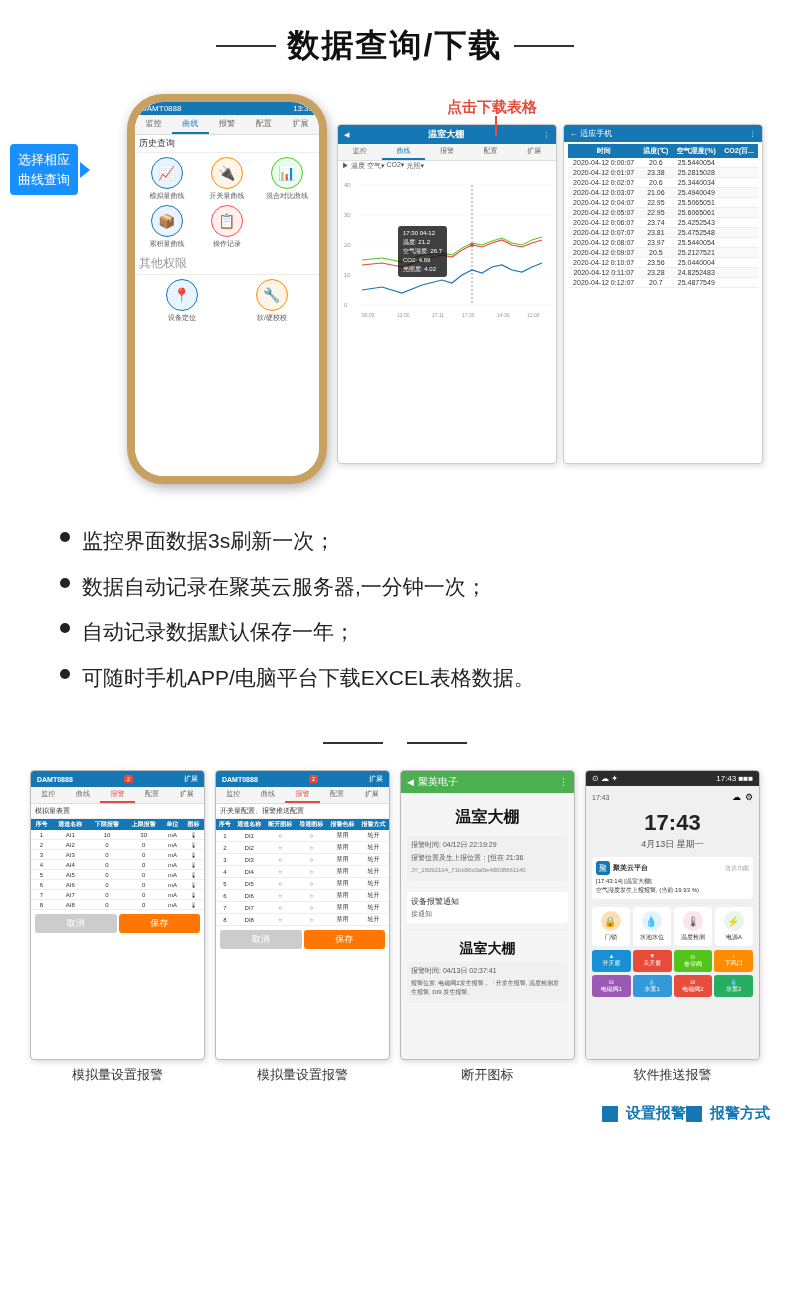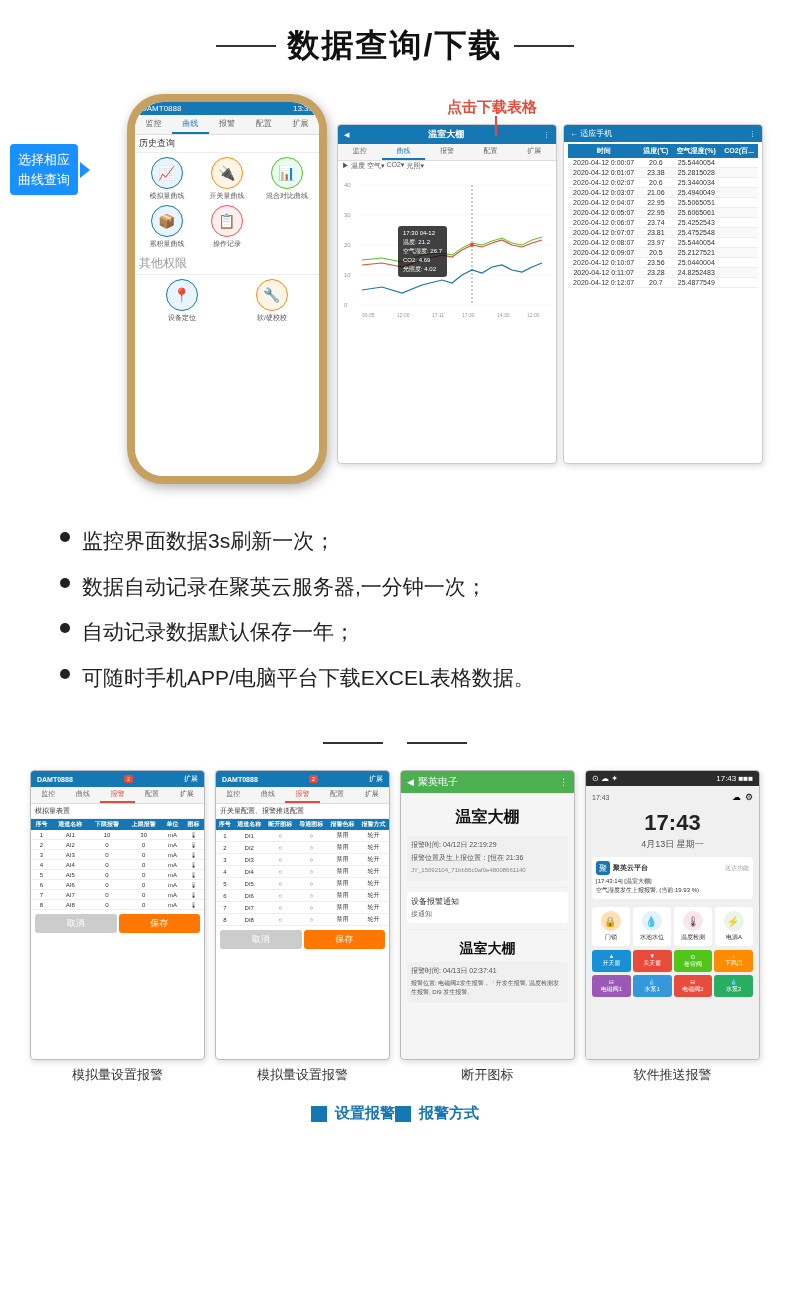--- a/index.html
+++ b/index.html
@@ -465,21 +465,21 @@
       border-radius: 50%;
       display: flex;
       align-items: center;
       justify-content: center;
       font-size: 10px;
     }
 
     
     .bottom-info-row {
       display: flex;
-      justify-content: center;
+      justify-content: flex-end;
       padding: 10px 20px 16px;
     }
     .bottom-info-item {
       display: flex;
       align-items: center;
       gap: 8px;
     }
     .blue-square {
       width: 16px;
       height: 16px;

